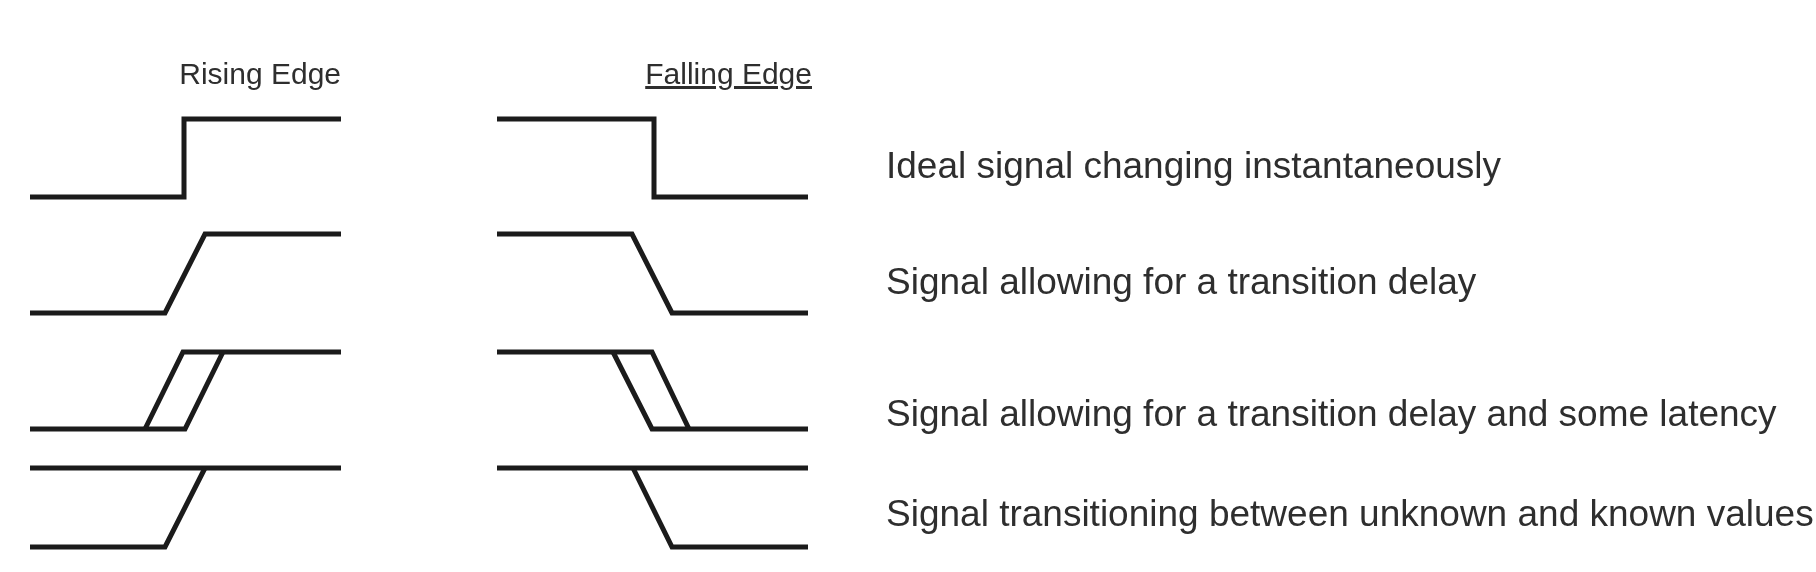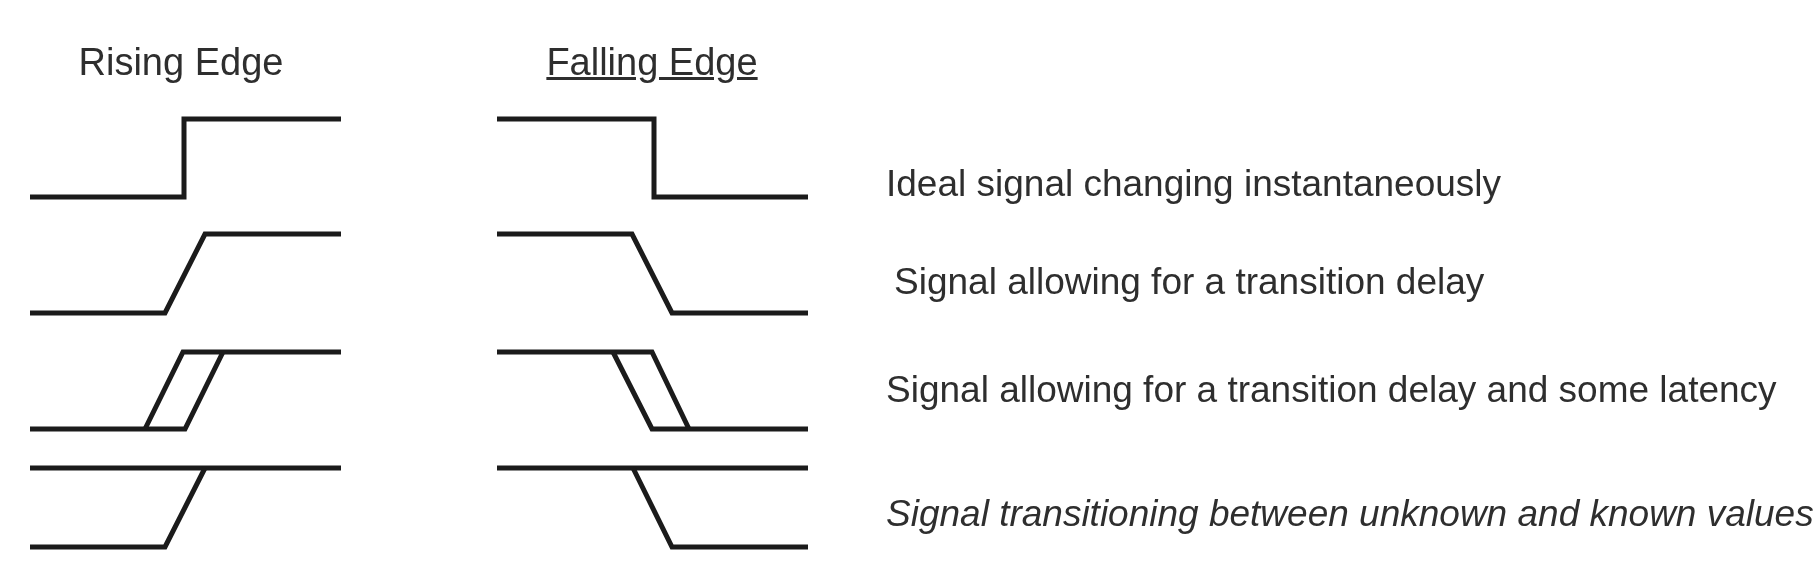--- a/index.html
+++ b/index.html
@@ -14,24 +14,24 @@
   .canvas {
     position: relative;
     width: 1816px;
     height: 572px;
     background: var(--bg);
     overflow: hidden;
   }
 
   .hdr {
     position: absolute;
-    top: 40px;
+    top: 52px;
     width: 320px;
-    text-align: center;
-    font-size: 38px;
+    text-align: right;
+    font-size: 30px;
     line-height: 44px;
     color: var(--text);
     white-space: nowrap;
   }
   .hdr-rising  { left: 21px;  }
   .hdr-falling { left: 492px; text-decoration: underline; }
   .hdr-meaning { left: 1113px;}
 
   .wf {
     position: absolute;
@@ -46,24 +46,24 @@
   }
 
   .meaning {
     position: absolute;
     left: 886px;
     font-size: 37px;
     line-height: 44px;
     color: var(--text);
     white-space: nowrap;
   }
-  .meaning-1 { top: 162px; }
-  .meaning-2 { top: 260px; margin-left: 8px; }
-  .meaning-3 { top: 368px; }
-  .meaning-4 { top: 492px; font-style: italic; }
+  .meaning-1 { top: 144px; }
+  .meaning-2 { top: 260px; }
+  .meaning-3 { top: 392px; }
+  .meaning-4 { top: 492px; }
 
   
   .col-rising  { left: 28px;  }
   .col-falling { left: 495px; }
   .row-1 { top: 114px; }
   .row-2 { top: 229px; }
   .row-3 { top: 347px; }
   .row-4 { top: 463px; }
 </style>
 </head>

